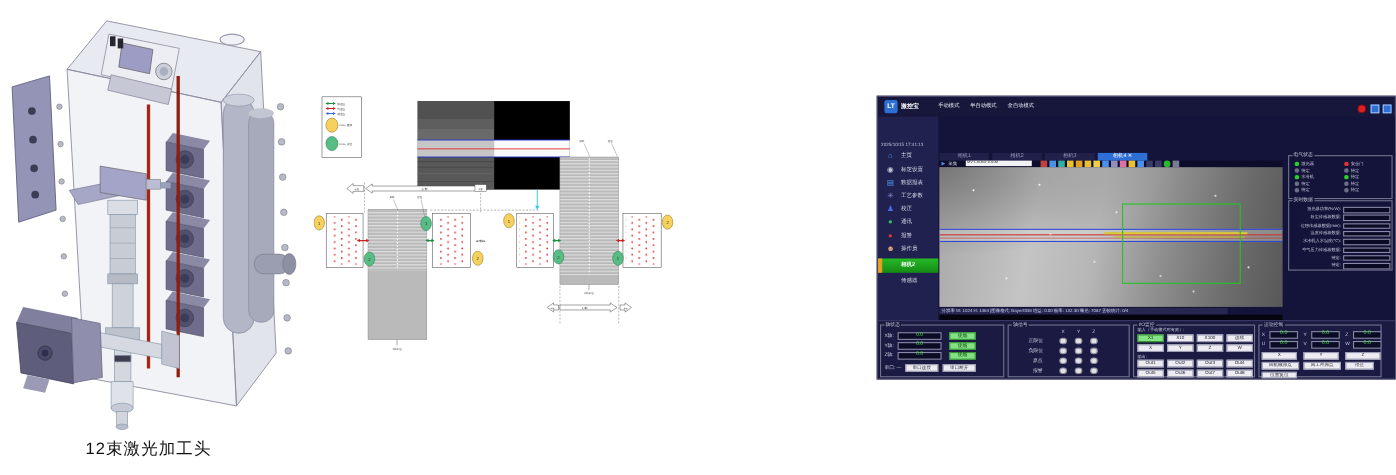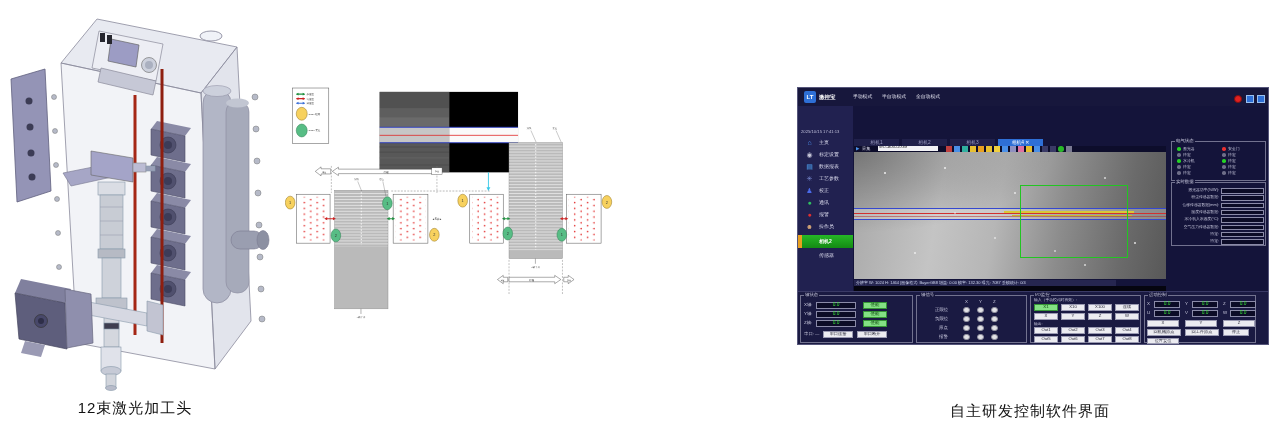--- a/index.html
+++ b/index.html
@@ -570,14 +570,13 @@
         <span class="wbtn" style="left:40px;top:24px;width:32px;height:7px">Y</span>
         <span class="wbtn" style="left:78px;top:24px;width:32px;height:7px">Z</span>
         <span class="wbtn" style="left:2px;top:33px;width:34px;height:7px">回机械原点</span>
         <span class="wbtn" style="left:40px;top:33px;width:34px;height:7px">回工件原点</span>
         <span class="wbtn" style="left:78px;top:33px;width:26px;height:7px">停止</span>
         <span class="wbtn" style="left:2px;top:41.5px;width:32px;height:6.5px">位置复位</span>
       </div>
     </div>
     <div class="botbar"></div>
   </div>
-  <div class="cap" style="left:930px;top:402px;width:200px">自主研发控制软件界面</div>
 </div>
 
 </body></html>

